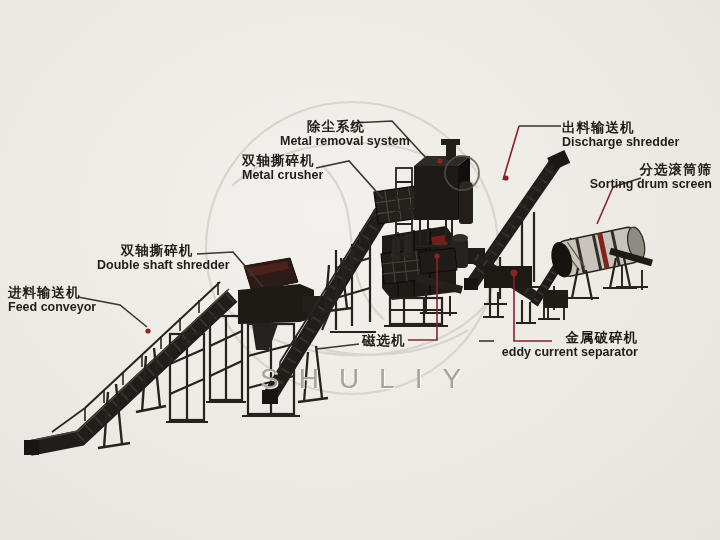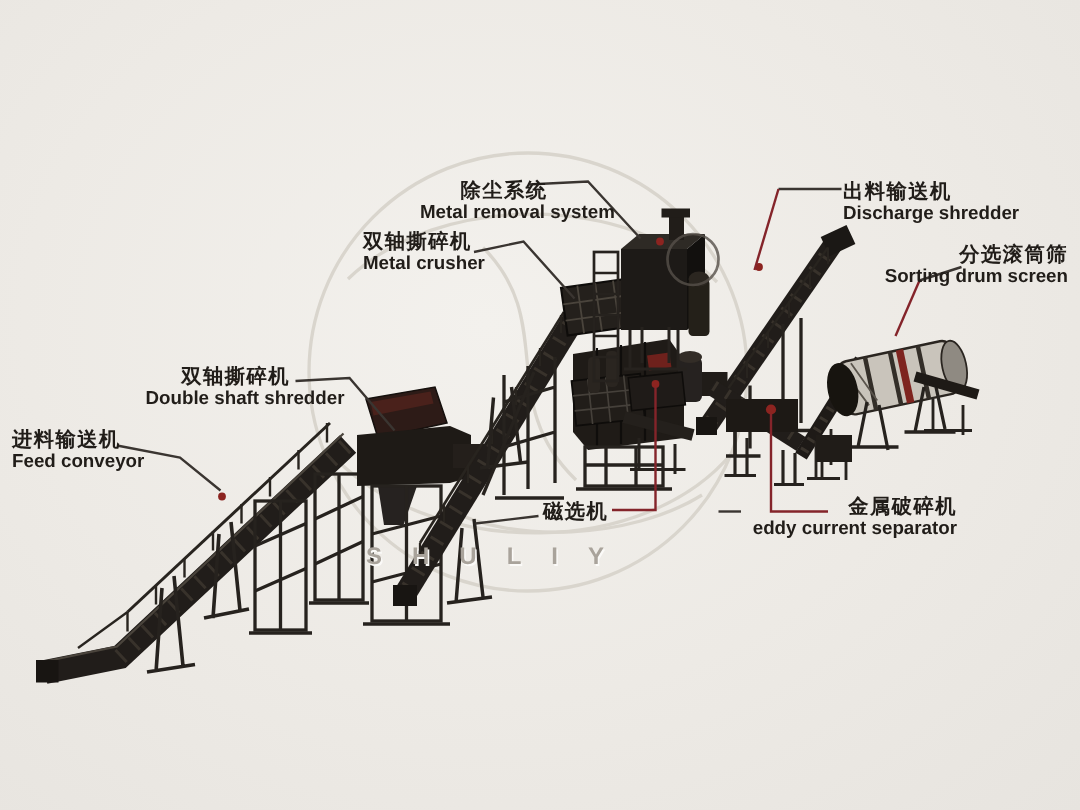--- a/index.html
+++ b/index.html
@@ -6,21 +6,21 @@
   body{width:720px;height:540px;overflow:hidden;
        font-family:"Liberation Sans","DejaVu Sans",sans-serif;}
   #stage{position:relative;width:720px;height:540px;
          background:radial-gradient(ellipse at 45% 40%, #f3f1ed 0%, #edeae5 55%, #e7e4df 100%);}
   svg{position:absolute;left:0;top:0;}
   .label{position:absolute;color:#211d19;white-space:nowrap;line-height:1.1;}
   .label .zh{font-size:13.5px;font-weight:700;letter-spacing:1px;display:block;}
   .label .en{font-size:12.5px;font-weight:700;display:block;}
   .al-c{text-align:center;}
   .al-r{text-align:right;}
-  #wm-text{position:absolute;left:244px;top:363px;font-size:16px;font-weight:700;
+  #wm-text{position:absolute;left:260px;top:363px;font-size:28px;font-weight:400;
            color:#a9a39b;letter-spacing:20px;text-shadow:1px 1px 0 #fbfaf8;}
 </style>
 </head>
 <body>
 
 <div id="stage">
 
 <svg width="720" height="540" viewBox="0 0 720 540">
 
   <g fill="none" stroke="#d9d5cd" stroke-width="2.2">

